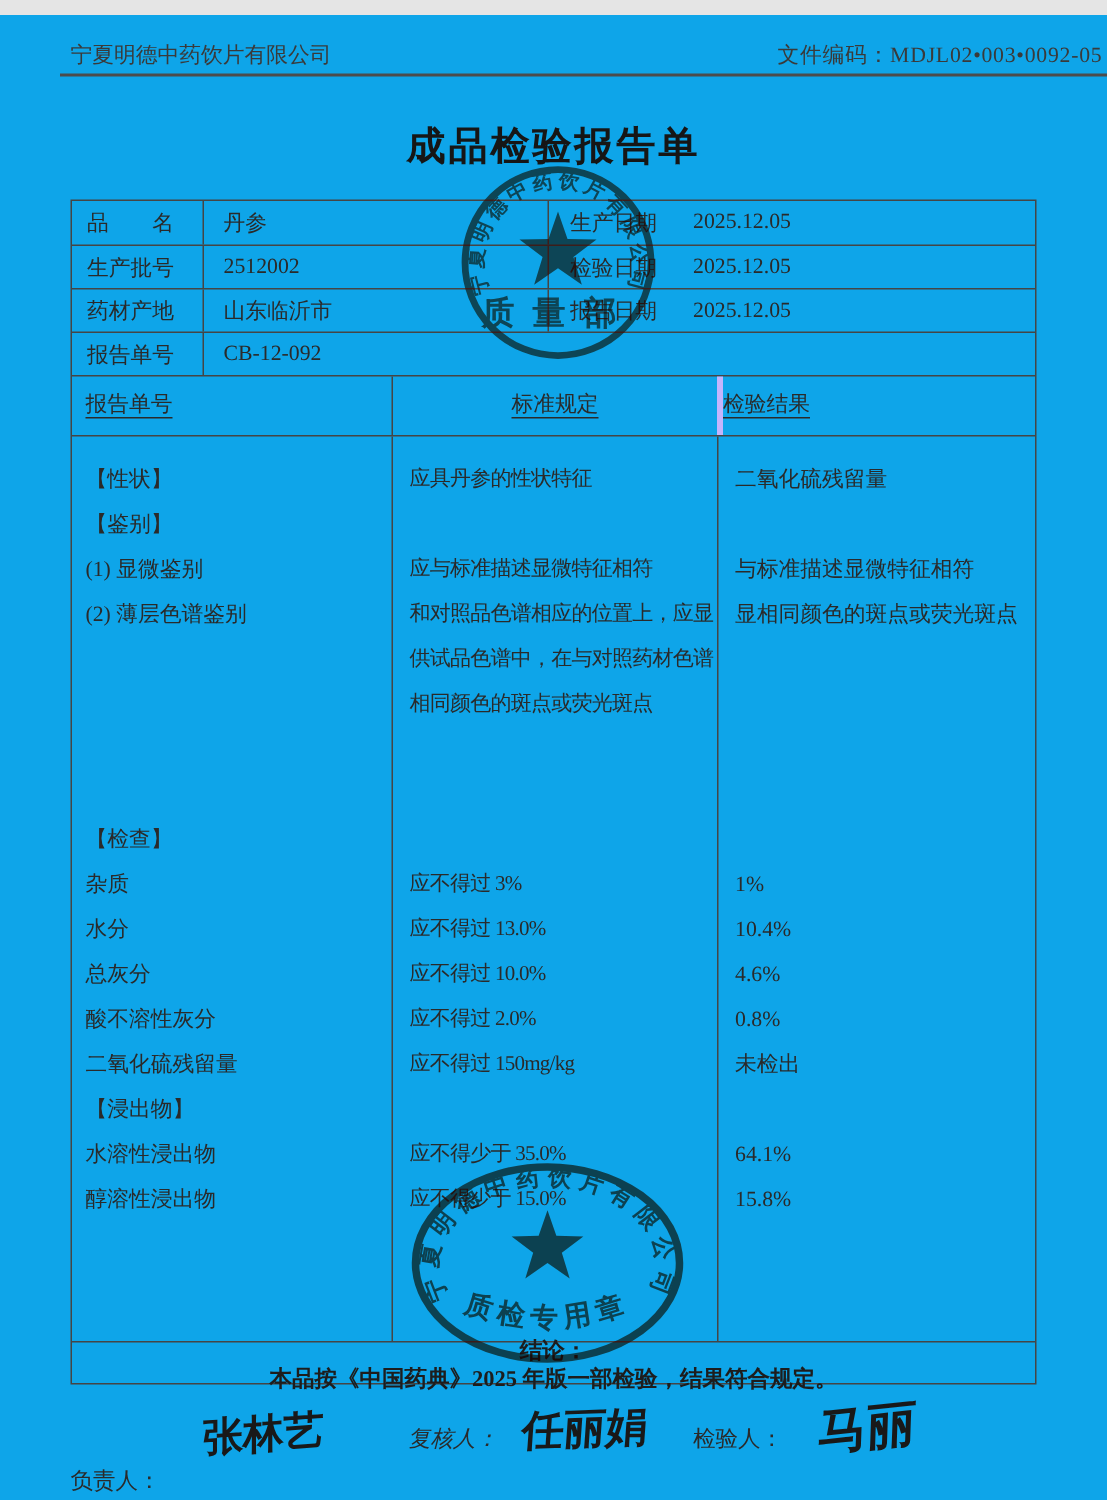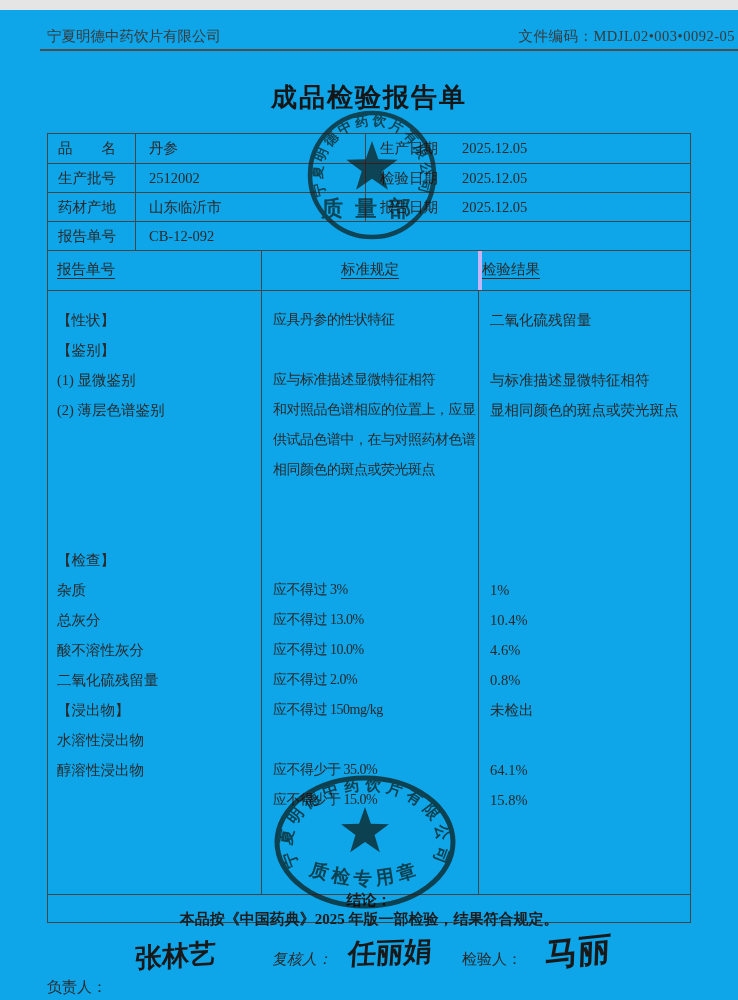--- a/index.html
+++ b/index.html
@@ -113,20 +113,21 @@
       <div class="tline">【性状】</div>
           <div class="tline">【鉴别】</div>
           <div class="tline">(1) 显微鉴别</div>
           <div class="tline">(2) 薄层色谱鉴别</div>
           <div class="tline"></div>
           <div class="tline"></div>
           <div class="tline"></div>
           <div class="tline"></div>
           <div class="tline">【检查】</div>
           <div class="tline">杂质</div>
+          <div class="tline">水分</div>
           <div class="tline">总灰分</div>
           <div class="tline">酸不溶性灰分</div>
           <div class="tline">二氧化硫残留量</div>
           <div class="tline">【浸出物】</div>
           <div class="tline">水溶性浸出物</div>
           <div class="tline">醇溶性浸出物</div>
         </div>
       <div class="mcol mcol2">
 
       <div class="tline">应具丹参的性状特征</div>

